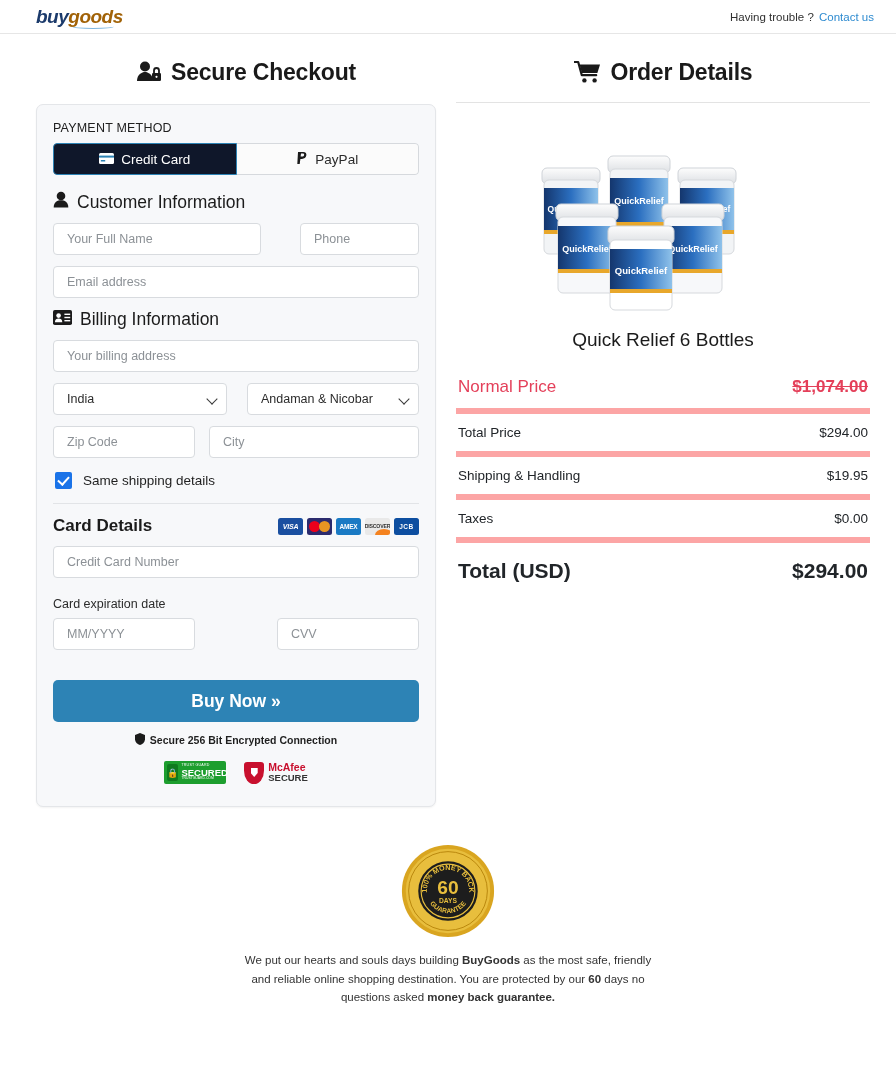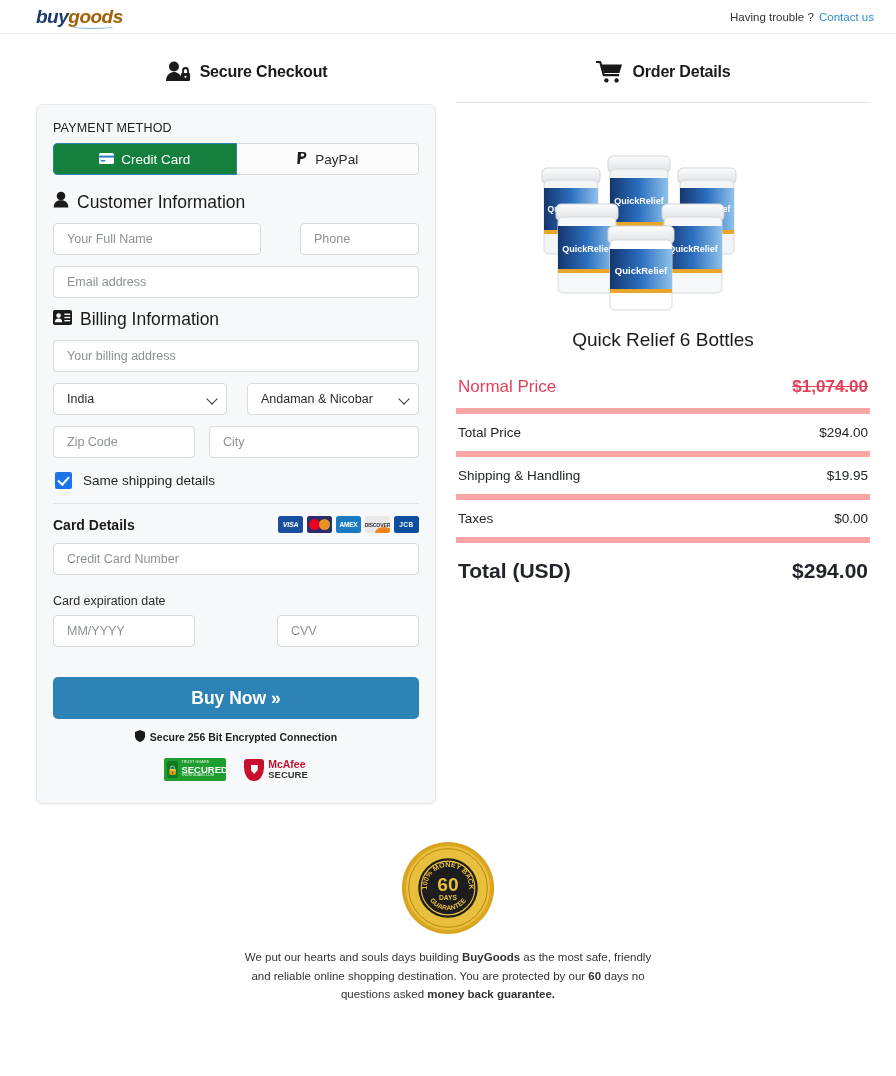--- a/index.html
+++ b/index.html
@@ -50,21 +50,21 @@
   
   .page { display: flex; padding-top: 12px; }
   .col-left  { width: 456px; padding-left: 36px; }
   .col-right { width: 440px; padding-right: 26px; }
 
   .col-head {
     display: flex;
     align-items: center;
     justify-content: center;
     gap: 9px;
-    font-size: 16px;
+    font-size: 23px;
     font-weight: 600;
     color: #1a1a1a;
     height: 52px;
     letter-spacing: -0.2px;
   }
   .col-head svg { display: block; }
 
   
   .panel {
     margin-top: 6px;
@@ -89,21 +89,21 @@
     align-items: center;
     justify-content: center;
     gap: 7px;
     font-size: 13.5px;
     border: 1px solid #d6d9dd;
     background: #fbfbfb;
     color: #2b2b2b;
     cursor: pointer;
   }
   .pm-tab.active {
-    background: #15803d;
+    background: #0f172a;
     border-color: #2d83b5;
     color: #ffffff;
   }
   .pm-tab:first-child { border-radius: 4px 0 0 4px; }
   .pm-tab:last-child  { border-radius: 0 4px 4px 0; border-left: none; }
 
   .sec-head {
     display: flex;
     align-items: center;
     gap: 8px;
@@ -176,21 +176,21 @@
   .check-lbl { font-size: 13.5px; color: #1f1f1f; }
 
   .hr { height: 1px; background: #e2e4e7; margin: 14px 0 12px; }
 
   .card-head-row {
     display: flex;
     align-items: center;
     justify-content: space-between;
     margin-bottom: 10px;
   }
-  .card-title { font-size: 14px; font-weight: 600; color: #1b1b1b; }
+  .card-title { font-size: 17px; font-weight: 600; color: #1b1b1b; }
   .brands { display: flex; gap: 4px; }
   .brand {
     width: 25px; height: 17px;
     border-radius: 2.5px;
     display: flex; align-items: center; justify-content: center;
     font-size: 6.2px; font-weight: bold; color: #fff;
     letter-spacing: -0.2px;
     overflow: hidden;
   }
   .brand.visa { background: #1a4fa0; font-style: italic; font-size: 7px; }

